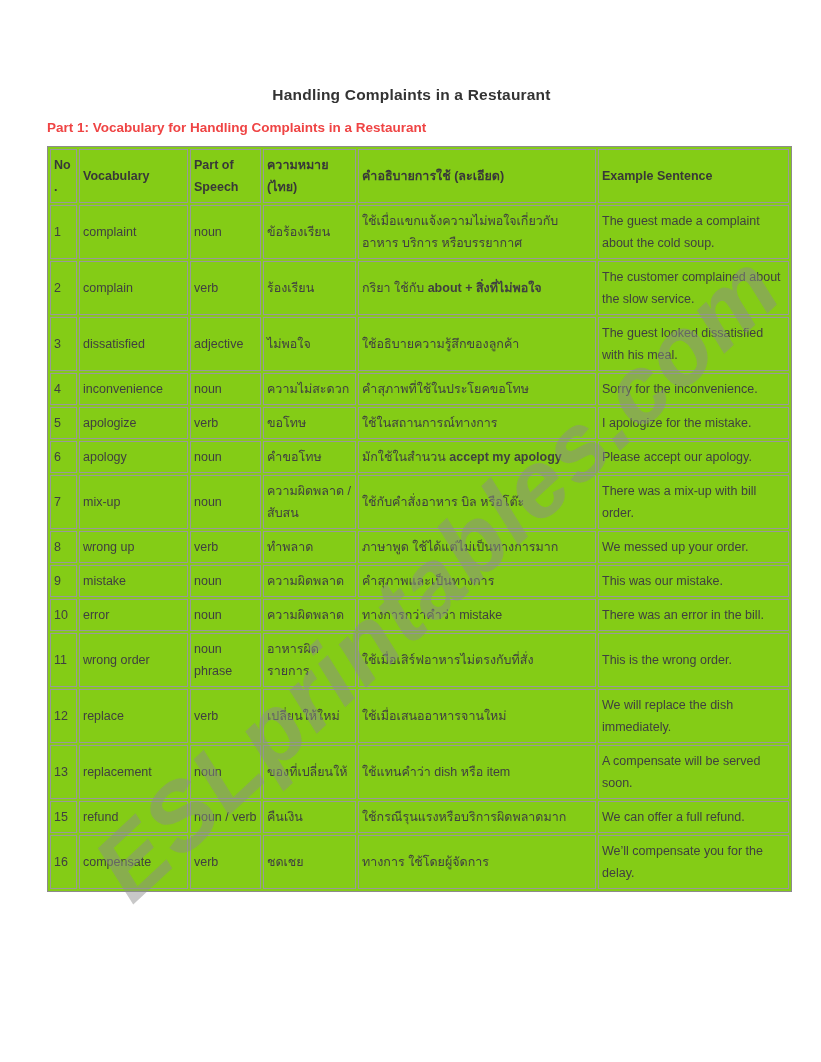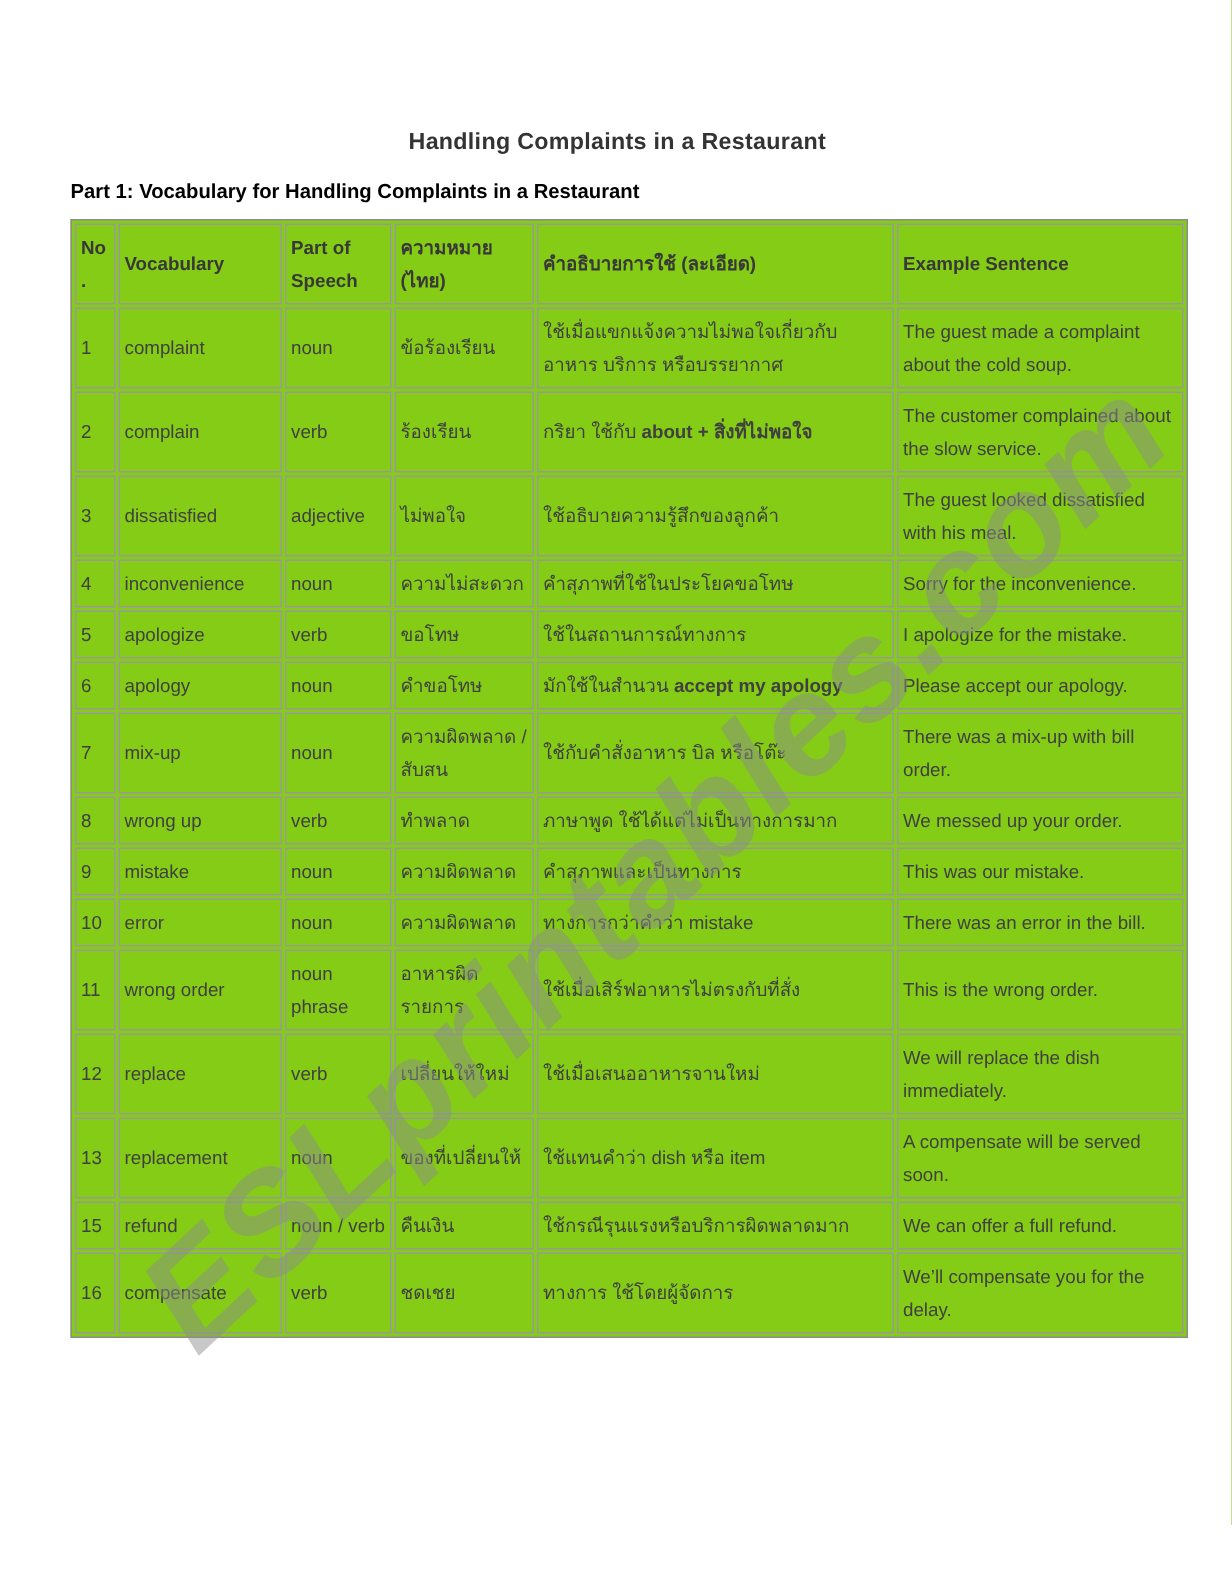--- a/index.html
+++ b/index.html
@@ -20,21 +20,21 @@
     font-size: 15.5px;
     font-weight: bold;
     text-align: center;
     color: #333333;
     margin-bottom: 16px;
     letter-spacing: 0.2px;
   }
   .section-heading {
     font-size: 13.5px;
     font-weight: bold;
-    color: #000000;
+    color: #ef4444;
     margin-bottom: 11px;
   }
   table.vocab {
     width: 729px;
     table-layout: fixed;
     border-collapse: separate;
     border-spacing: 2px;
     border: 1px solid #8c8c8c;
     background: #84cc16;
   }

